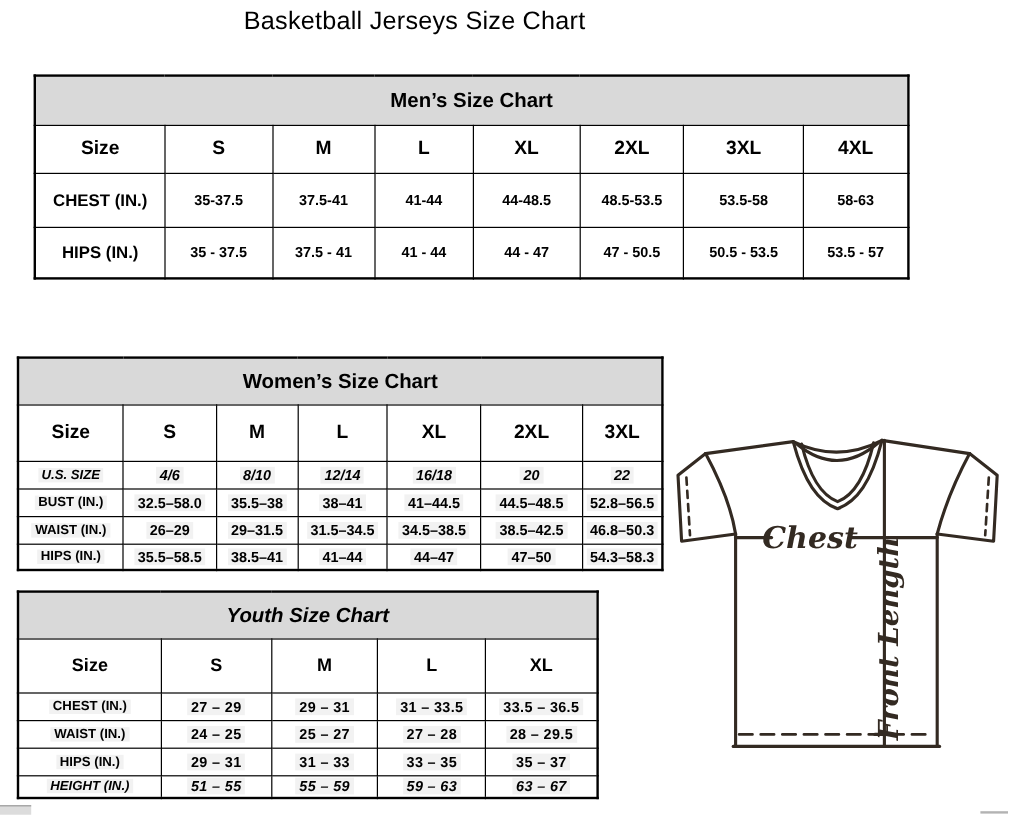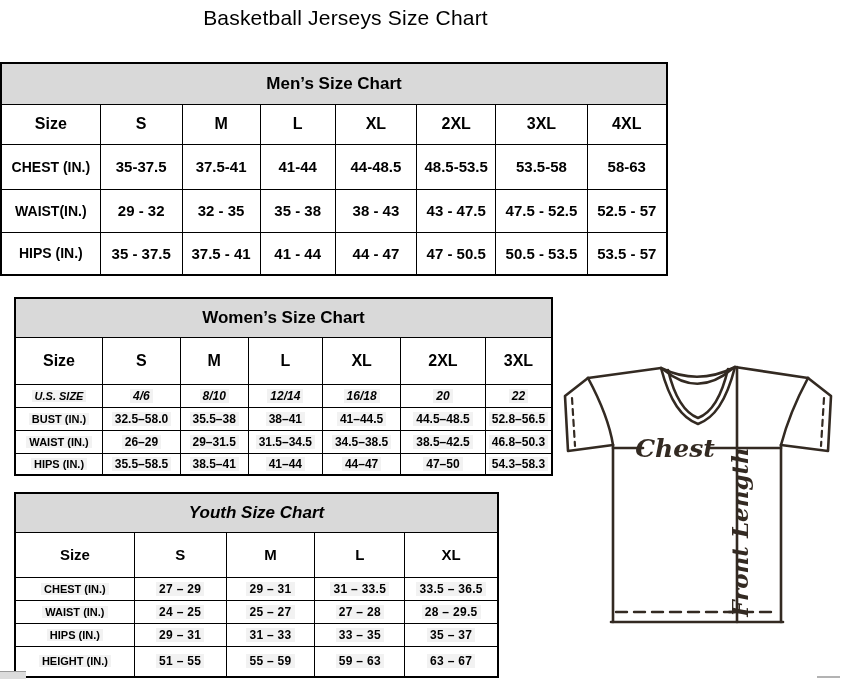--- a/index.html
+++ b/index.html
@@ -14,28 +14,28 @@
   .size-table { position:absolute; }
   .size-table table { border-collapse:collapse; table-layout:fixed; width:100%; }
   .size-table td {
     border:1.5px solid #000; text-align:center; vertical-align:middle;
     font-weight:bold; padding:0; overflow:hidden; white-space:nowrap;
   }
   .size-table table { border:2px solid #000; }
   td.band { background:#d9d9d9; font-size:17px; }
 
   
-  .men { left:0; top:62px; width:668px; }
+  .men { left:28px; top:62px; width:730px; }
   .men tr:nth-child(1){ height:41px; }
   .men tr:nth-child(2){ height:40px; }
   .men tr:nth-child(3){ height:45px; }
   .men tr:nth-child(4){ height:43px; }
   .men tr:nth-child(5){ height:43px; }
   .men .header-row td { font-size:16px; }
-  .men .data-row td { font-size:15px; }
+  .men .data-row td { font-size:12px; }
   .men .data-row td.row-label { font-size:14px; }
 
   
   .women { left:14px; top:297px; width:539px; }
   .women tr:nth-child(1){ height:39px; }
   .women tr:nth-child(2){ height:47px; }
   .women tr:nth-child(3){ height:23px;font-style:italic; }
   .women tr:nth-child(4){ height:23px; }
   .women tr:nth-child(5){ height:23px; }
   .women tr:nth-child(6){ height:22px; }
@@ -43,21 +43,21 @@
   .women .data-row td { font-size:12px; }
   .women .data-row td.row-label { font-size:11px; }
 
   
   .youth { left:14px; top:492px; width:485px; }
   .youth tr:nth-child(1){ height:39px;font-style:italic; }
   .youth tr:nth-child(2){ height:45px; }
   .youth tr:nth-child(3){ height:23px; }
   .youth tr:nth-child(4){ height:23px; }
   .youth tr:nth-child(5){ height:23px; }
-  .youth tr:nth-child(6){ height:31px; }
+  .youth tr:nth-child(6){ height:19px;font-style:italic; }
   .youth .header-row td { font-size:15px; }
   .youth .data-row td { font-size:12px; letter-spacing:0.3px; }
   .youth .data-row td.row-label { font-size:11px; letter-spacing:0; }
 
   .hl { background:#f2f2f2; padding:0 3px; }
 
   .jersey { position:absolute; left:558px; top:356px; width:282px; height:276px; }
   .jersey svg { display:block; width:282px; height:276px; }
 
   .frag-left  { position:absolute; left:0;   top:671px; width:26px; height:8px; background:#dcdcdc; border-top:1px solid #9a9a9a; }
@@ -98,30 +98,20 @@
           <td class="row-label">CHEST (IN.)</td>
           <td>35-37.5</td>
           <td>37.5-41</td>
           <td>41-44</td>
           <td>44-48.5</td>
           <td>48.5-53.5</td>
           <td>53.5-58</td>
           <td>58-63</td>
         </tr>
         <tr class="data-row">
-          <td class="row-label">WAIST(IN.)</td>
-          <td>29 - 32</td>
-          <td>32 - 35</td>
-          <td>35 - 38</td>
-          <td>38 - 43</td>
-          <td>43 - 47.5</td>
-          <td>47.5 - 52.5</td>
-          <td>52.5 - 57</td>
-        </tr>
-        <tr class="data-row">
           <td class="row-label">HIPS (IN.)</td>
           <td>35 - 37.5</td>
           <td>37.5 - 41</td>
           <td>41 - 44</td>
           <td>44 - 47</td>
           <td>47 - 50.5</td>
           <td>50.5 - 53.5</td>
           <td>53.5 - 57</td>
         </tr>
       </tbody>

